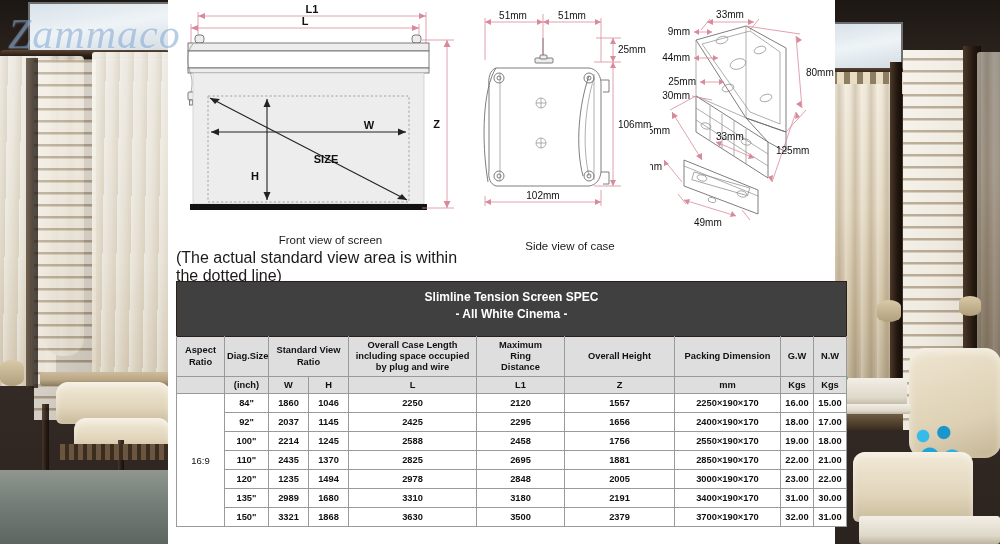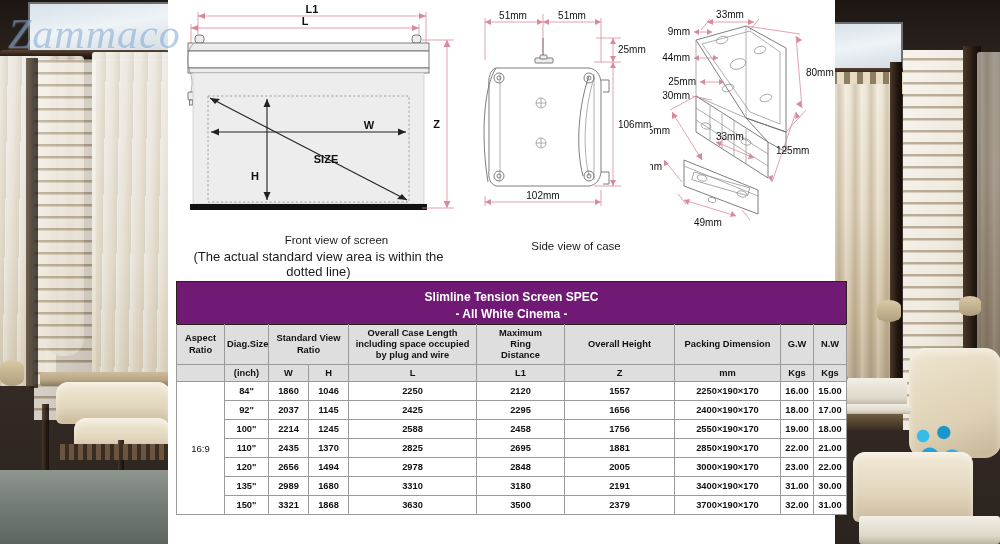--- a/index.html
+++ b/index.html
@@ -148,29 +148,29 @@
   }
 
   
   #diagrams { position: absolute; left: 0; top: 0; width: 667px; height: 275px; }
   .diagram { position: absolute; top: 0; height: 275px; }
   #dia-front   { left: 8px;   width: 285px; }
   #dia-side    { left: 295px; width: 190px; }
   #dia-bracket { left: 482px; width: 185px; }
 
   .dia-caption {
-    position: absolute; left: 18px; width: 100%;
+    position: absolute; left: 12px; width: 100%;
     text-align: center;
     font-size: 11.5px; color: #1a1a1a;
     font-family: "Liberation Sans", sans-serif;
   }
   .dia-sub {
     position: absolute; left: 0; width: 100%;
-    text-align: center;
-    font-size: 13px; color: #1a1a1a;
+    text-align: left;
+    font-size: 16px; color: #1a1a1a;
   }
 
   svg { display: block; }
   .dimline  { stroke: #d98a9a; stroke-width: .8; fill: none; }
   .dimtext  { font-family: "Liberation Sans", sans-serif; font-size: 10px; fill: #111; }
   .dimtext-b{ font-family: "Liberation Sans", sans-serif; font-size: 11px; font-weight: 700; fill: #111; }
   .obj      { stroke: #6f6f6f; stroke-width: .9; fill: none; }
   .objfill  { stroke: #6f6f6f; stroke-width: .9; fill: #ededed; }
   .dotted   { stroke: #9a9a9a; stroke-width: .9; fill: none; stroke-dasharray: 2.2 2.2; }
   .arrow    { stroke: #222; stroke-width: 1.1; fill: none; }
@@ -186,26 +186,26 @@
     background: #fff;
   }
   #spec-table td, #spec-table th {
     border: 1px solid #9a9a9a;
     text-align: center;
     vertical-align: middle;
     color: #111;
     font-family: "Liberation Sans", sans-serif;
   }
   .tbl-title {
-    background: #701a75;
+    background: #404040;
     color: #ffffff !important;
     font-size: 12px;
     font-weight: 700;
     line-height: 1.45;
-    padding: 7px 0 0;
+    padding: 7px 0 12px;
     border: 1px solid #2b1f1a !important;
   }
   .tbl-title .l2 { font-weight: 700; }
   .hdr {
     background: #dedede;
     font-size: 9.3px;
     font-weight: 700;
     line-height: 1.2;
     padding: 3px 2px;
   }
@@ -654,21 +654,21 @@
           <td class="cell">1370</td>
           <td class="cell">2825</td>
           <td class="cell">2695</td>
           <td class="cell">1881</td>
           <td class="cell">2850×190×170</td>
           <td class="cell">22.00</td>
           <td class="cell">21.00</td>
         </tr>
         <tr>
           <td class="cell">120"</td>
-          <td class="cell">2656</td>
+          <td class="cell">1235</td>
           <td class="cell">1494</td>
           <td class="cell">2978</td>
           <td class="cell">2848</td>
           <td class="cell">2005</td>
           <td class="cell">3000×190×170</td>
           <td class="cell">23.00</td>
           <td class="cell">22.00</td>
         </tr>
         <tr>
           <td class="cell">135"</td>

